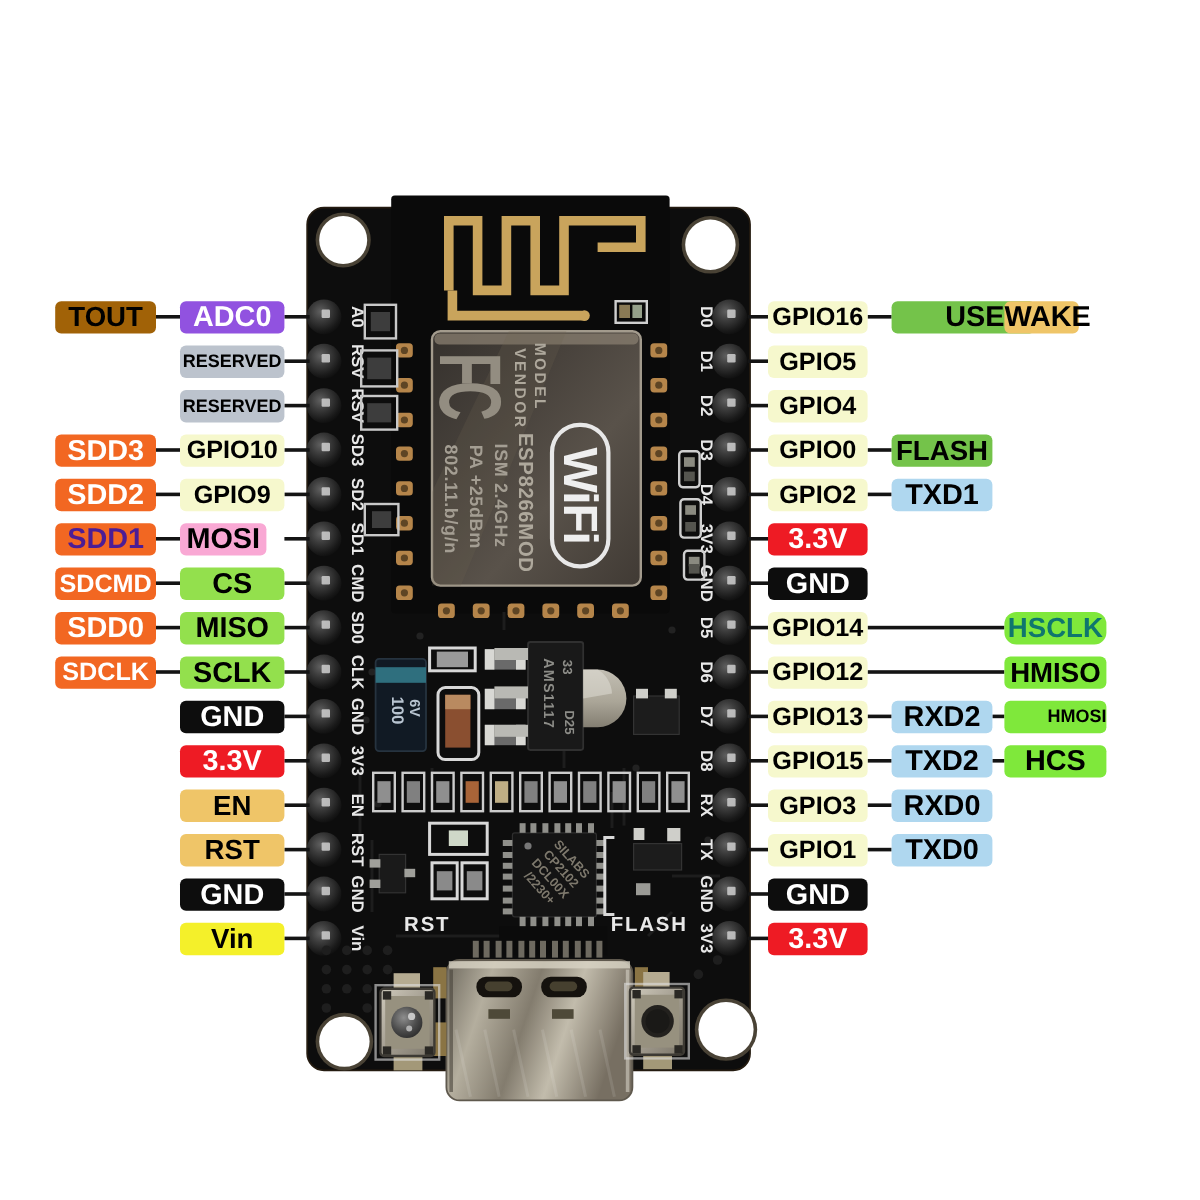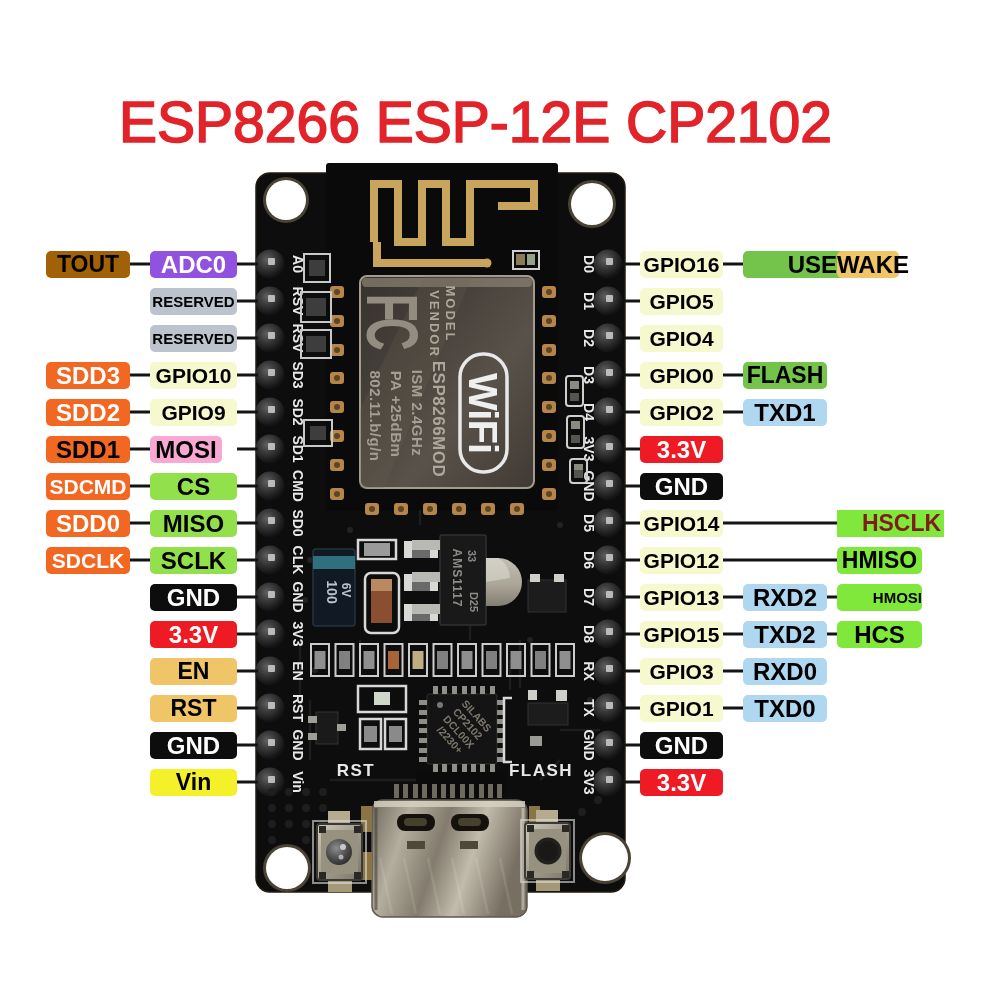--- a/index.html
+++ b/index.html
@@ -6,21 +6,20 @@
 #page{position:relative;width:1000px;height:1000px;background:#fff;overflow:hidden;
   font-family:"Liberation Sans", sans-serif;}
 #title{position:absolute;left:119px;top:89px;font-size:57px;font-weight:normal;color:#E2232A;
   -webkit-text-stroke:1.6px #E2232A;letter-spacing:0px;white-space:nowrap;}
 .lb{position:absolute;text-align:center;font-weight:bold;white-space:nowrap;}
 svg{position:absolute;left:0;top:0;}
 </style>
 </head>
 <body>
 <div id="page">
-<div id="title">ESP8266 ESP-12E CP2102</div>
 <svg width="1000" height="1000" viewBox="0 0 1000 1000">
 <defs>
 <radialGradient id="pin" cx="40%" cy="35%" r="75%">
  <stop offset="0%" stop-color="#606060"></stop>
           <stop offset="35%" stop-color="#3c3c3c"></stop>
  <stop offset="75%" stop-color="#191919"></stop>
           <stop offset="100%" stop-color="#090909"></stop>
 </radialGradient>
 <linearGradient id="shield" x1="0" y1="0" x2="1" y2="1">
  <stop offset="0%" stop-color="#35312d"></stop>
@@ -483,21 +482,21 @@
 <rect x="623" y="780.5" width="17" height="3" fill="#141414"></rect>
 </svg>
 <div class="lb" style="left:46px;top:250.5px;width:84px;height:27px;background:#a16207;color:#000;font-size:23px;line-height:27px;letter-spacing:0px;border-radius:5px;">TOUT</div>
 <div class="lb" style="left:150px;top:250.5px;width:87px;height:27px;background:#9152E0;color:#fff;font-size:24px;line-height:27px;letter-spacing:0px;border-radius:5px;">ADC0</div>
 <div class="lb" style="left:150px;top:287.5px;width:87px;height:27px;background:#BCC3CD;color:#000;font-size:15px;line-height:27px;letter-spacing:0px;border-radius:5px;">RESERVED</div>
 <div class="lb" style="left:150px;top:324.5px;width:87px;height:27px;background:#BCC3CD;color:#000;font-size:15px;line-height:27px;letter-spacing:0px;border-radius:5px;">RESERVED</div>
 <div class="lb" style="left:46px;top:361.5px;width:84px;height:27px;background:#F26722;color:#fff;font-size:24px;line-height:27px;letter-spacing:0px;border-radius:5px;">SDD3</div>
 <div class="lb" style="left:150px;top:361.5px;width:87px;height:27px;background:#F6F8CD;color:#000;font-size:21px;line-height:27px;letter-spacing:0px;border-radius:5px;">GPIO10</div>
 <div class="lb" style="left:46px;top:398.5px;width:84px;height:27px;background:#F26722;color:#fff;font-size:24px;line-height:27px;letter-spacing:0px;border-radius:5px;">SDD2</div>
 <div class="lb" style="left:150px;top:398.5px;width:87px;height:27px;background:#F6F8CD;color:#000;font-size:21px;line-height:27px;letter-spacing:0px;border-radius:5px;">GPIO9</div>
-<div class="lb" style="left:46px;top:435.5px;width:84px;height:27px;background:#F26722;color:#000000;font-size:24px;line-height:27px;letter-spacing:0px;border-radius:5px;">SDD1</div>
+<div class="lb" style="left:46px;top:435.5px;width:84px;height:27px;background:#F26722;color:#4c1d95;font-size:24px;line-height:27px;letter-spacing:0px;border-radius:5px;">SDD1</div>
 <div class="lb" style="left:150px;top:435.5px;width:72px;height:27px;background:#f9a8d4;color:#000;font-size:24px;line-height:27px;letter-spacing:0px;border-radius:5px;">MOSI</div>
 <div class="lb" style="left:46px;top:472.5px;width:84px;height:27px;background:#F26722;color:#fff;font-size:21px;line-height:27px;letter-spacing:0px;border-radius:5px;">SDCMD</div>
 <div class="lb" style="left:150px;top:472.5px;width:87px;height:27px;background:#93E04D;color:#000;font-size:24px;line-height:27px;letter-spacing:0px;border-radius:5px;">CS</div>
 <div class="lb" style="left:46px;top:509.5px;width:84px;height:27px;background:#F26722;color:#fff;font-size:24px;line-height:27px;letter-spacing:0px;border-radius:5px;">SDD0</div>
 <div class="lb" style="left:150px;top:509.5px;width:87px;height:27px;background:#93E04D;color:#000;font-size:24px;line-height:27px;letter-spacing:0px;border-radius:5px;">MISO</div>
 <div class="lb" style="left:46px;top:546.5px;width:84px;height:27px;background:#F26722;color:#fff;font-size:21px;line-height:27px;letter-spacing:0px;border-radius:5px;">SDCLK</div>
 <div class="lb" style="left:150px;top:546.5px;width:87px;height:27px;background:#93E04D;color:#000;font-size:24px;line-height:27px;letter-spacing:0px;border-radius:5px;">SCLK</div>
 <div class="lb" style="left:150px;top:583.5px;width:87px;height:27px;background:#0D0D0D;color:#fff;font-size:24px;line-height:27px;letter-spacing:0px;border-radius:5px;">GND</div>
 <div class="lb" style="left:150px;top:620.5px;width:87px;height:27px;background:#EE1B24;color:#fff;font-size:24px;line-height:27px;letter-spacing:0px;border-radius:5px;">3.3V</div>
 <div class="lb" style="left:150px;top:657.5px;width:87px;height:27px;background:#EFC568;color:#000;font-size:23px;line-height:27px;letter-spacing:0px;border-radius:5px;">EN</div>
@@ -509,21 +508,21 @@
 <div class="lb" style="left:837px;top:250.5px;width:62px;height:27px;background:#EFC568;color:#000;font-size:24px;line-height:27px;letter-spacing:0px;border-radius:5px;">WAKE</div>
 <div class="lb" style="left:640px;top:287.5px;width:83px;height:27px;background:#F6F8CD;color:#000;font-size:21px;line-height:27px;letter-spacing:0px;border-radius:5px;">GPIO5</div>
 <div class="lb" style="left:640px;top:324.5px;width:83px;height:27px;background:#F6F8CD;color:#000;font-size:21px;line-height:27px;letter-spacing:0px;border-radius:5px;">GPIO4</div>
 <div class="lb" style="left:640px;top:361.5px;width:83px;height:27px;background:#F6F8CD;color:#000;font-size:21px;line-height:27px;letter-spacing:0px;border-radius:5px;">GPIO0</div>
 <div class="lb" style="left:743px;top:361.5px;width:84px;height:27px;background:#74C34A;color:#000;font-size:23px;line-height:27px;letter-spacing:0px;border-radius:5px;">FLASH</div>
 <div class="lb" style="left:640px;top:398.5px;width:83px;height:27px;background:#F6F8CD;color:#000;font-size:21px;line-height:27px;letter-spacing:0px;border-radius:5px;">GPIO2</div>
 <div class="lb" style="left:743px;top:398.5px;width:84px;height:27px;background:#AFD7EF;color:#000;font-size:24px;line-height:27px;letter-spacing:0px;border-radius:5px;">TXD1</div>
 <div class="lb" style="left:640px;top:435.5px;width:83px;height:27px;background:#EE1B24;color:#fff;font-size:24px;line-height:27px;letter-spacing:0px;border-radius:5px;">3.3V</div>
 <div class="lb" style="left:640px;top:472.5px;width:83px;height:27px;background:#0D0D0D;color:#fff;font-size:24px;line-height:27px;letter-spacing:0px;border-radius:5px;">GND</div>
 <div class="lb" style="left:640px;top:509.5px;width:83px;height:27px;background:#F6F8CD;color:#000;font-size:21px;line-height:27px;letter-spacing:0px;border-radius:5px;">GPIO14</div>
-<div class="lb" style="left:837px;top:509.5px;width:85px;height:27px;background:#7FE83B;color:#7f1d1d;font-size:23px;line-height:27px;letter-spacing:0px;border-radius:0;padding-left:22px;">HSCLK</div>
+<div class="lb" style="left:837px;top:509.5px;width:85px;height:27px;background:#7FE83B;color:#0f766e;font-size:23px;line-height:27px;letter-spacing:0px;border-radius:10px;">HSCLK</div>
 <div class="lb" style="left:640px;top:546.5px;width:83px;height:27px;background:#F6F8CD;color:#000;font-size:21px;line-height:27px;letter-spacing:0px;border-radius:5px;">GPIO12</div>
 <div class="lb" style="left:837px;top:546.5px;width:85px;height:27px;background:#7FE83B;color:#000;font-size:23px;line-height:27px;letter-spacing:0px;border-radius:5px;">HMISO</div>
 <div class="lb" style="left:640px;top:583.5px;width:83px;height:27px;background:#F6F8CD;color:#000;font-size:21px;line-height:27px;letter-spacing:0px;border-radius:5px;">GPIO13</div>
 <div class="lb" style="left:743px;top:583.5px;width:84px;height:27px;background:#AFD7EF;color:#000;font-size:24px;line-height:27px;letter-spacing:0px;border-radius:5px;">RXD2</div>
 <div class="lb" style="left:837px;top:583.5px;width:85px;height:27px;background:#7FE83B;color:#000;font-size:15px;line-height:27px;letter-spacing:0px;border-radius:5px;text-align:right;">HMOSI</div>
 <div class="lb" style="left:640px;top:620.5px;width:83px;height:27px;background:#F6F8CD;color:#000;font-size:21px;line-height:27px;letter-spacing:0px;border-radius:5px;">GPIO15</div>
 <div class="lb" style="left:743px;top:620.5px;width:84px;height:27px;background:#AFD7EF;color:#000;font-size:24px;line-height:27px;letter-spacing:0px;border-radius:5px;">TXD2</div>
 <div class="lb" style="left:837px;top:620.5px;width:85px;height:27px;background:#7FE83B;color:#000;font-size:24px;line-height:27px;letter-spacing:0px;border-radius:5px;">HCS</div>
 <div class="lb" style="left:640px;top:657.5px;width:83px;height:27px;background:#F6F8CD;color:#000;font-size:21px;line-height:27px;letter-spacing:0px;border-radius:5px;">GPIO3</div>
 <div class="lb" style="left:743px;top:657.5px;width:84px;height:27px;background:#AFD7EF;color:#000;font-size:24px;line-height:27px;letter-spacing:0px;border-radius:5px;">RXD0</div>

